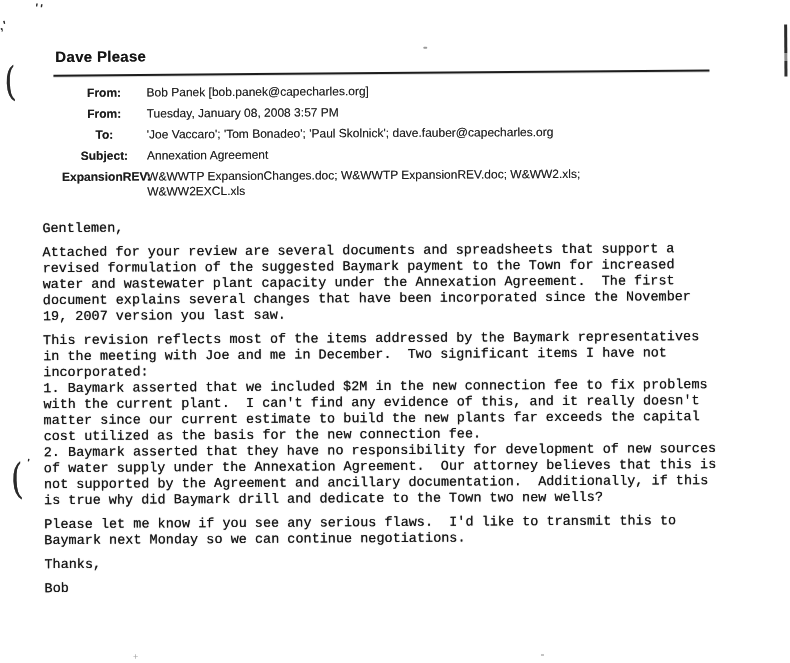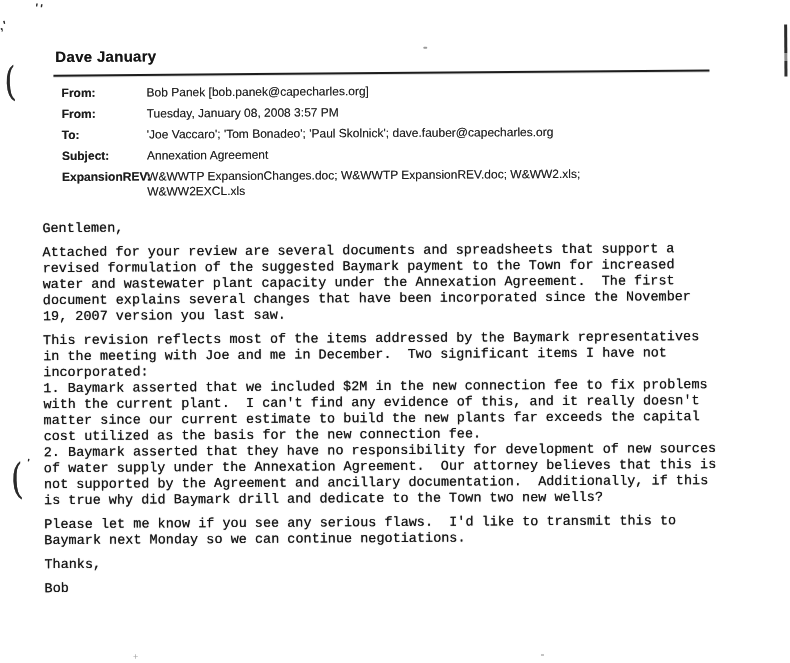--- a/index.html
+++ b/index.html
@@ -32,20 +32,21 @@
   .fields{
     position:absolute;left:63px;top:84px;width:660px;
   }
   .field-row{
     display:grid;grid-template-columns:85px auto;
     min-height:21px;align-items:start;
   }
   .field-label{
     font-size:12px;font-weight:bold;color:#1c1c1c;
     text-shadow:0 0 .5px rgba(20,20,20,.6);
+    text-align:center;
   }
   .field-value{
     font-size:12px;color:#1e1e1e;white-space:pre-line;
     line-height:15px;
     text-shadow:0 0 .5px rgba(20,20,20,.55);
   }
   
   .email-body{
     position:absolute;left:43px;top:219px;width:720px;
     font-family:"Liberation Mono","DejaVu Sans Mono",monospace;
@@ -91,21 +92,21 @@
   <div class="artifact tick-top">''</div>
   <div class="artifact tick-left">,'</div>
   <div class="artifact paren paren-1">(</div>
   <div class="artifact paren paren-2">(</div>
   <div class="artifact paren-tick">'</div>
   <div class="edge-streak"></div>
   <div class="speck-a"></div>
   <div class="speck-b">+</div>
   <div class="speck-c"></div>
 
-  <div class="owner-name">Dave January</div>
+  <div class="owner-name">Dave Please</div>
   <div class="rule"></div>
 
   <div class="fields">
       <div class="field-row">
         <div class="field-label">From:</div>
         <div class="field-value">Bob Panek [bob.panek@capecharles.org]</div>
       </div>
       <div class="field-row">
         <div class="field-label">From:</div>
         <div class="field-value">Tuesday, January 08, 2008 3:57 PM</div>

